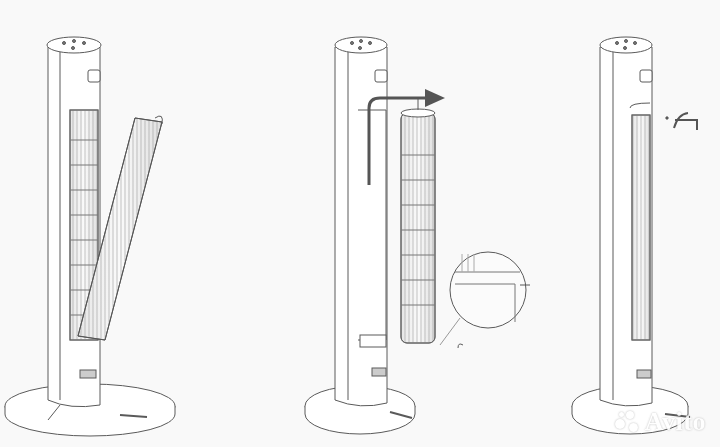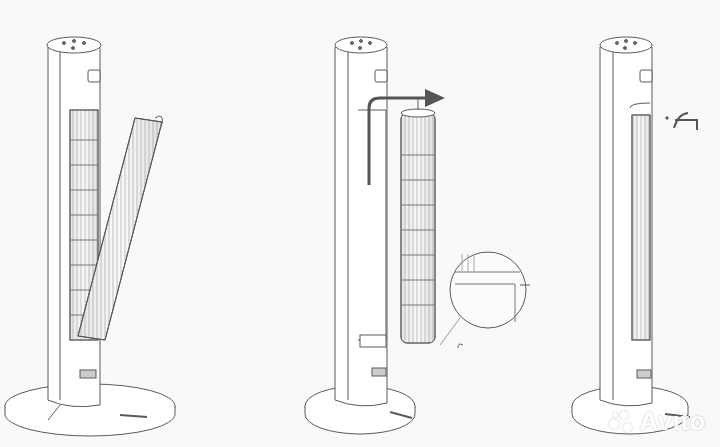--- a/index.html
+++ b/index.html
@@ -1,19 +1,19 @@
 <!DOCTYPE html>
 <html><head>
 <meta charset="utf-8">
 <style>
   html,body{margin:0;padding:0;background:#f8f8f8;}
   body{width:720px;height:447px;overflow:hidden;position:relative;font-family:"Liberation Sans",sans-serif;}
   .canvas{position:absolute;left:0;top:0;width:720px;height:447px;background:#f9f9f9;}
   svg{position:absolute;left:0;top:0;}
-  .watermark{position:absolute;right:14px;bottom:10px;color:#ffffff;font-size:26px;font-weight:bold;letter-spacing:0.5px;text-shadow:0 0 2px rgba(120,120,120,0.6);display:flex;align-items:center;gap:4px;opacity:0.9;}
+  .watermark{position:absolute;right:14px;bottom:10px;color:#ffffff;font-size:26px;font-weight:bold;letter-spacing:0.5px;text-shadow:0 0 2px rgba(120,120,120,0.6);display:flex;align-items:center;gap:4px;opacity:0.9;font-family:Liberation Serif, serif;}
   .wm-dots{position:relative;width:26px;height:22px;}
   .wm-dots span{position:absolute;border-radius:50%;background:#fff;box-shadow:0 0 2px rgba(120,120,120,0.6);}
 </style>
 </head>
 <body>
 
 <div class="canvas">
 <svg width="720" height="447" viewBox="0 0 720 447">
   <defs>
     <linearGradient id="grill" x1="0" x2="1">

